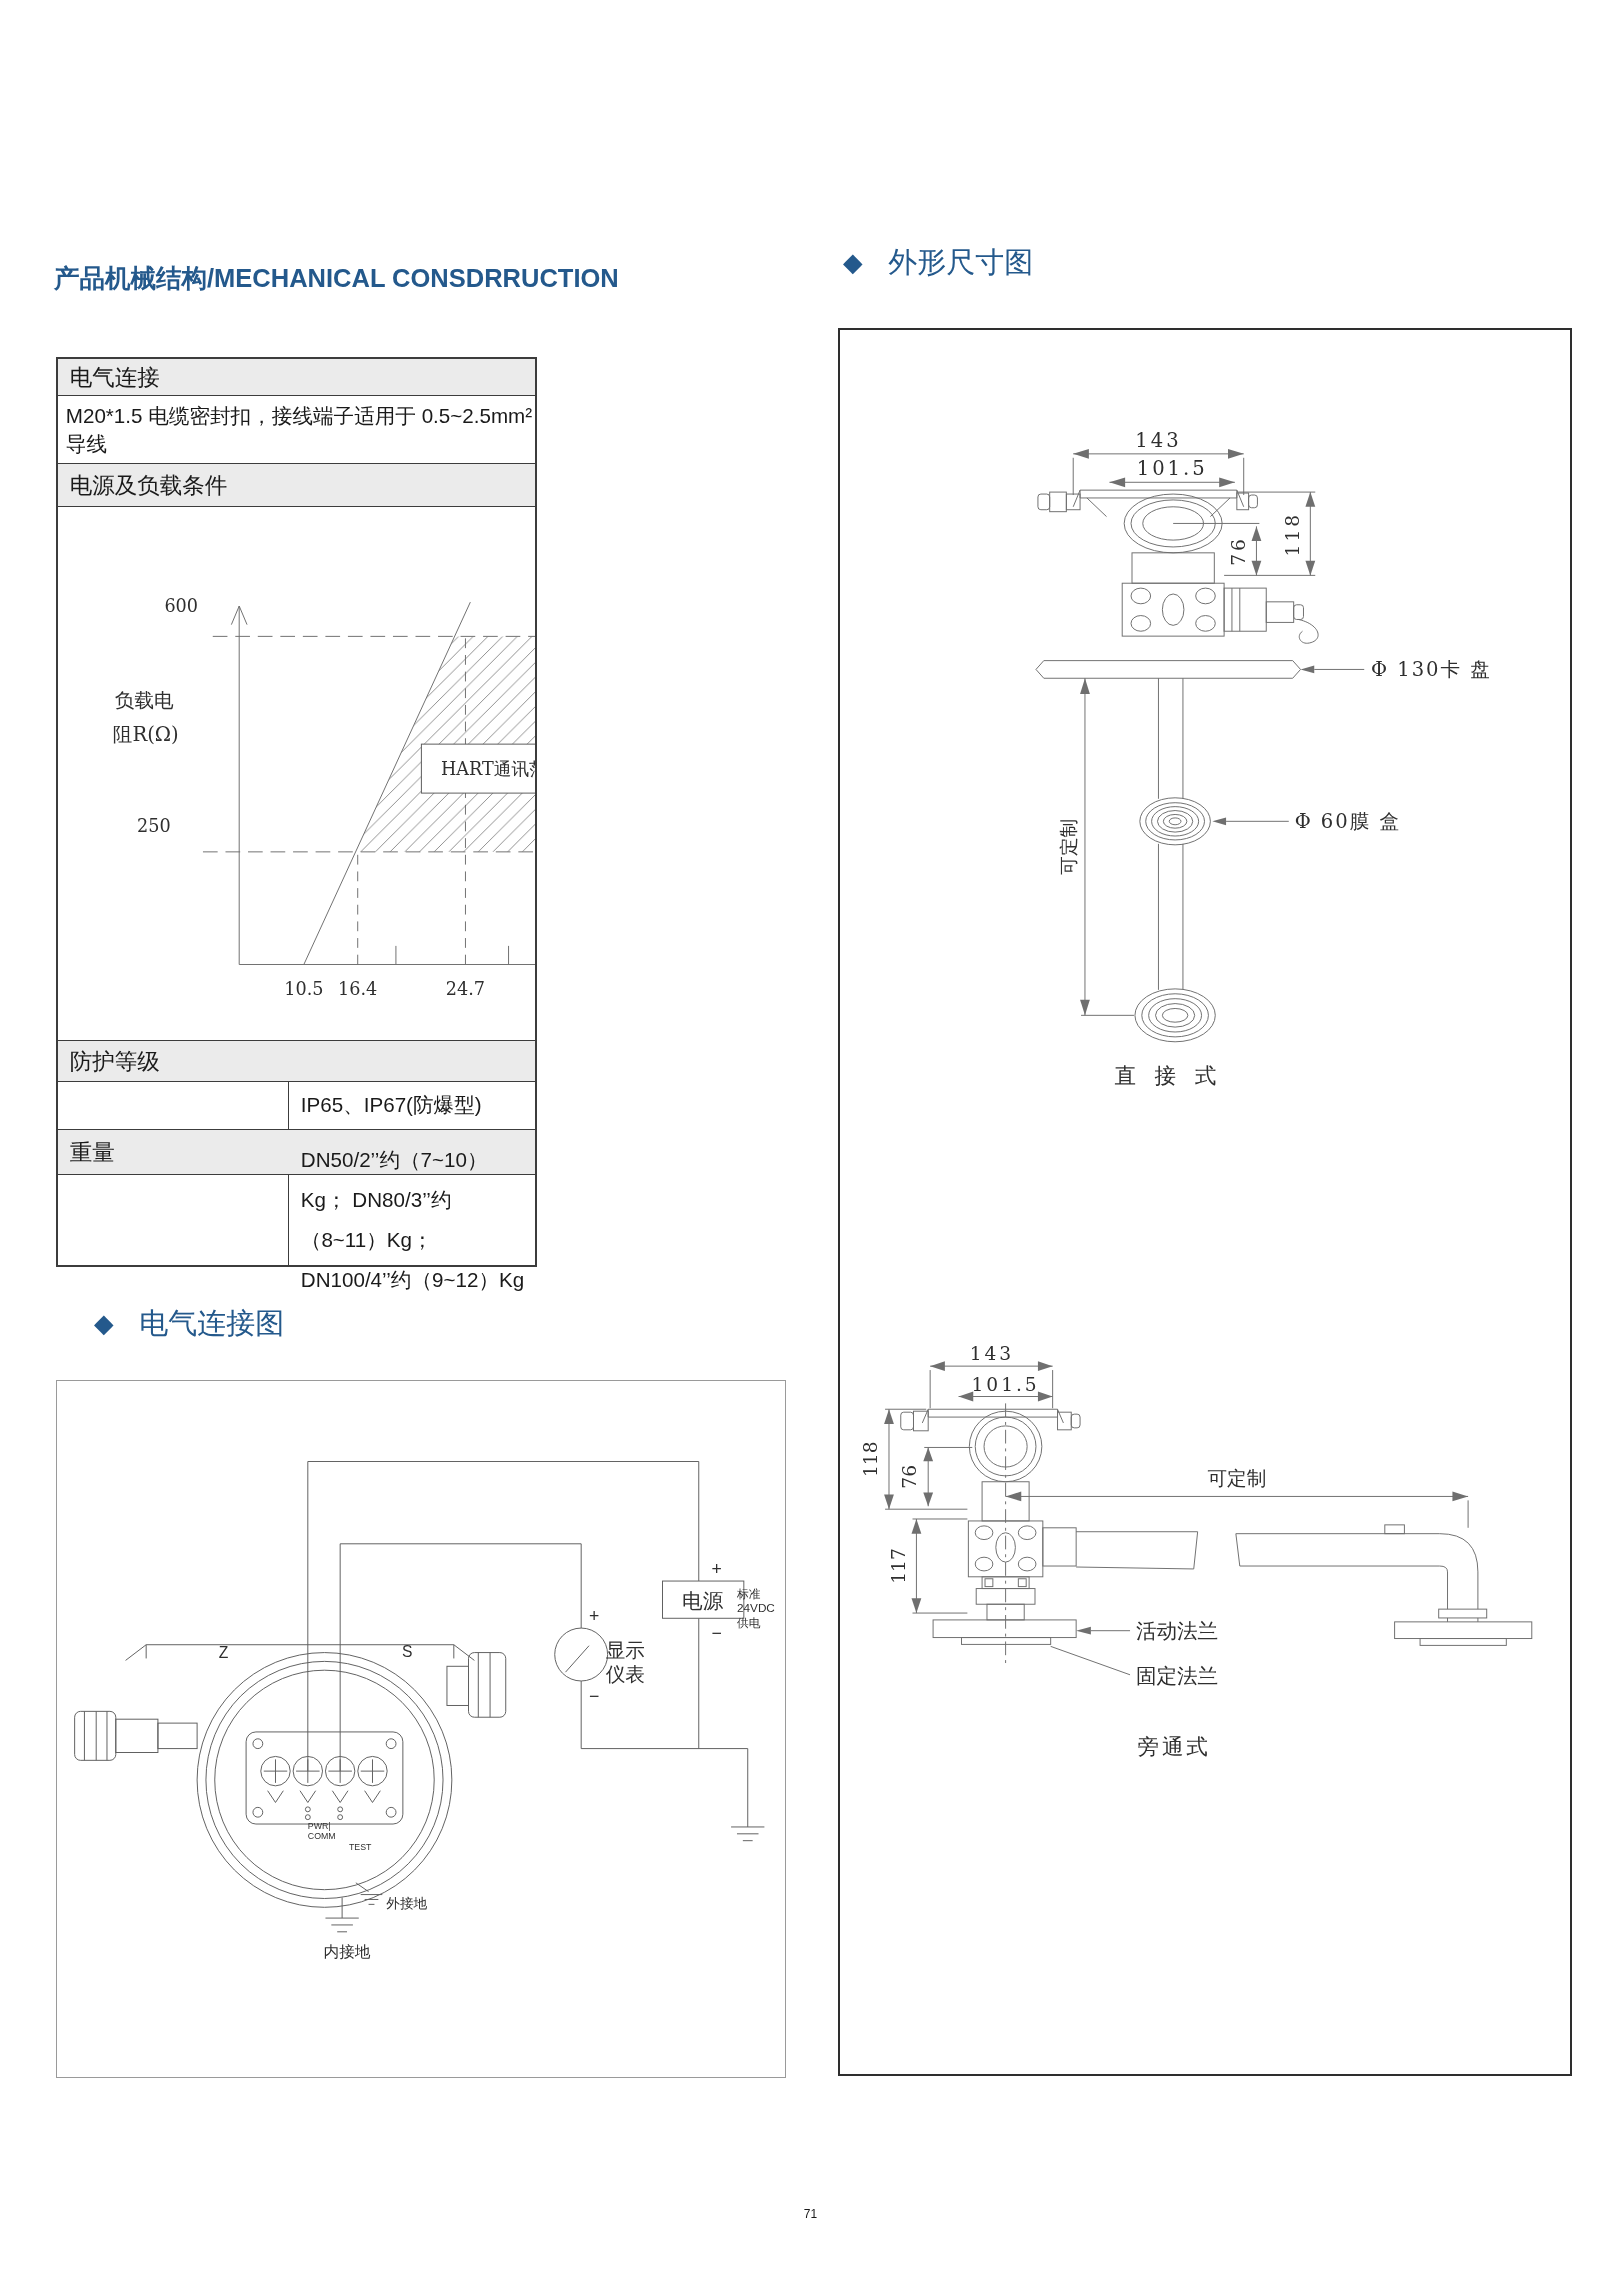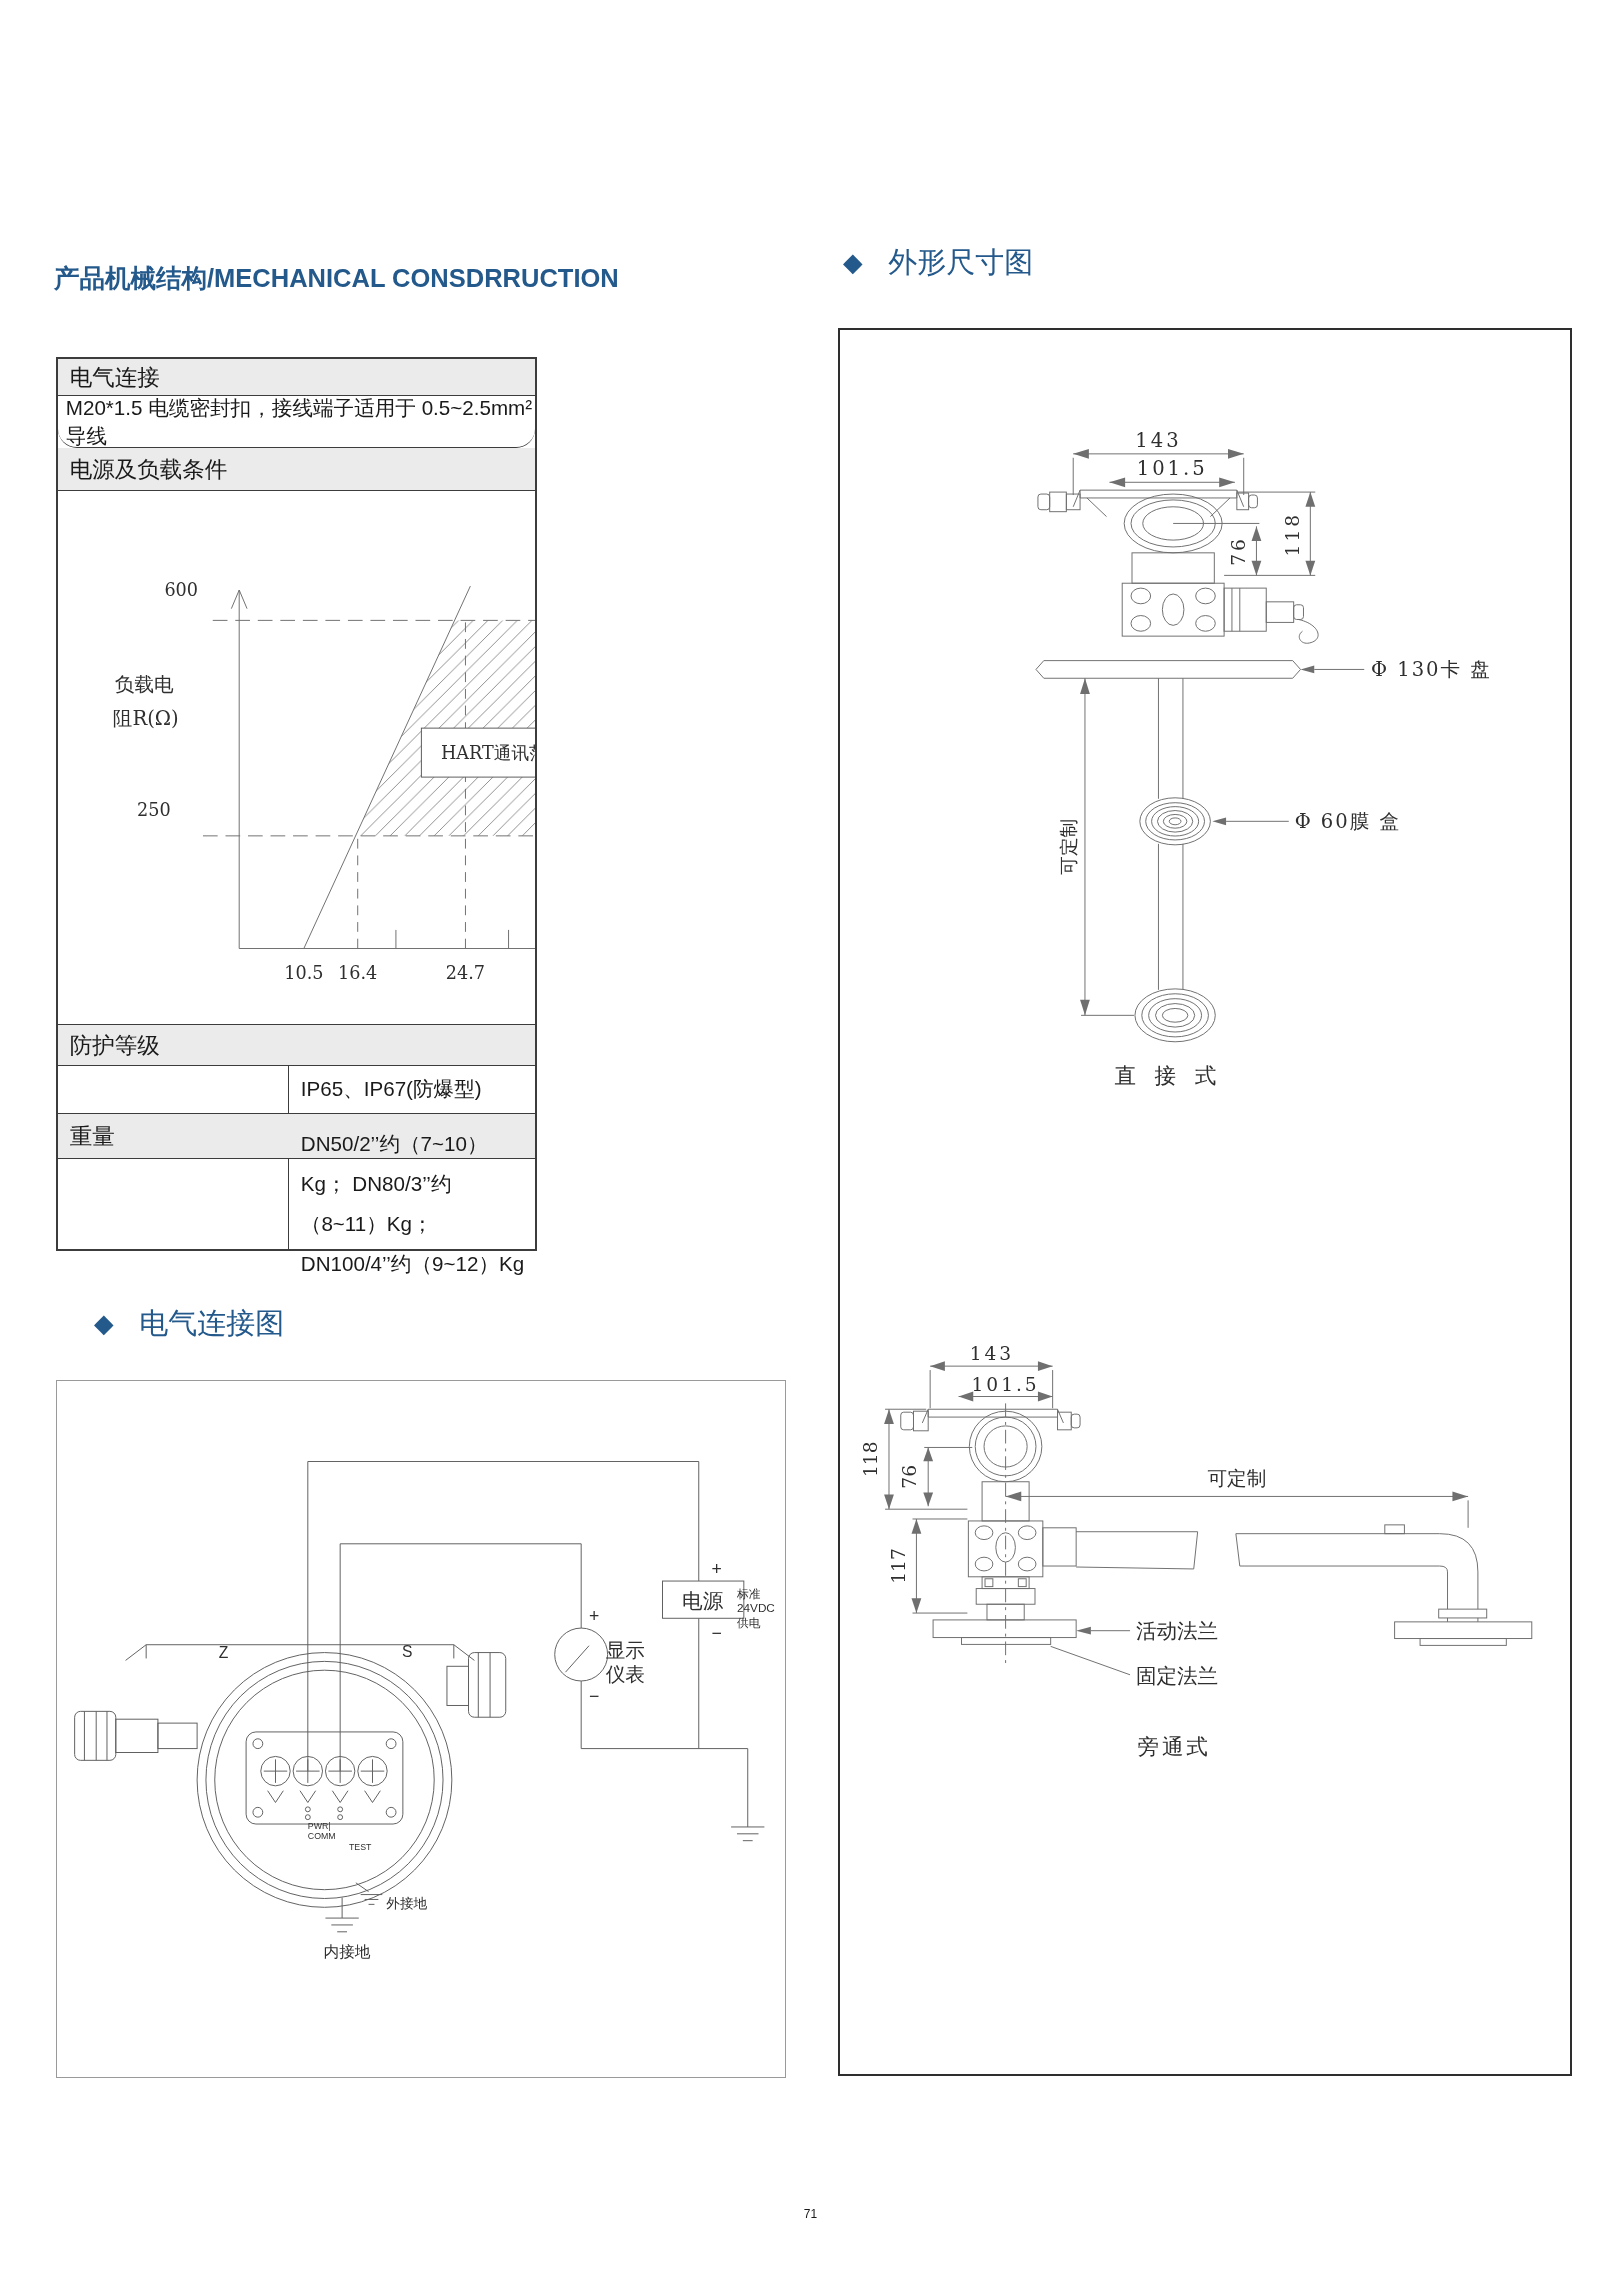--- a/index.html
+++ b/index.html
@@ -36,21 +36,21 @@
 <body>
 
 <div id="page">
 
   <div class="abs doc-title" style="left:54px;top:261px;color:#24598c;">产品机械结构/MECHANICAL CONSDRRUCTION</div>
 
   <div id="spec-table">
     <div class="trow thead" style="height:37px;">
       <span>电气连接</span>
     </div>
-    <div class="trow tval" style="height:52px;border-radius:19px;">
+    <div class="trow tval" style="height:68px;">
       <span>M20*1.5 电缆密封扣，接线端子适用于 0.5~2.5mm² 导线</span>
     </div>
     <div class="trow thead" style="height:43px;">
       <span>电源及负载条件</span>
     </div>
 
     <div class="trow" style="height:534px;padding:0;">
       <svg width="477" height="532" viewBox="0 0 487 543">
         <defs>
           <pattern id="hatch" patternUnits="userSpaceOnUse" width="15" height="15">

